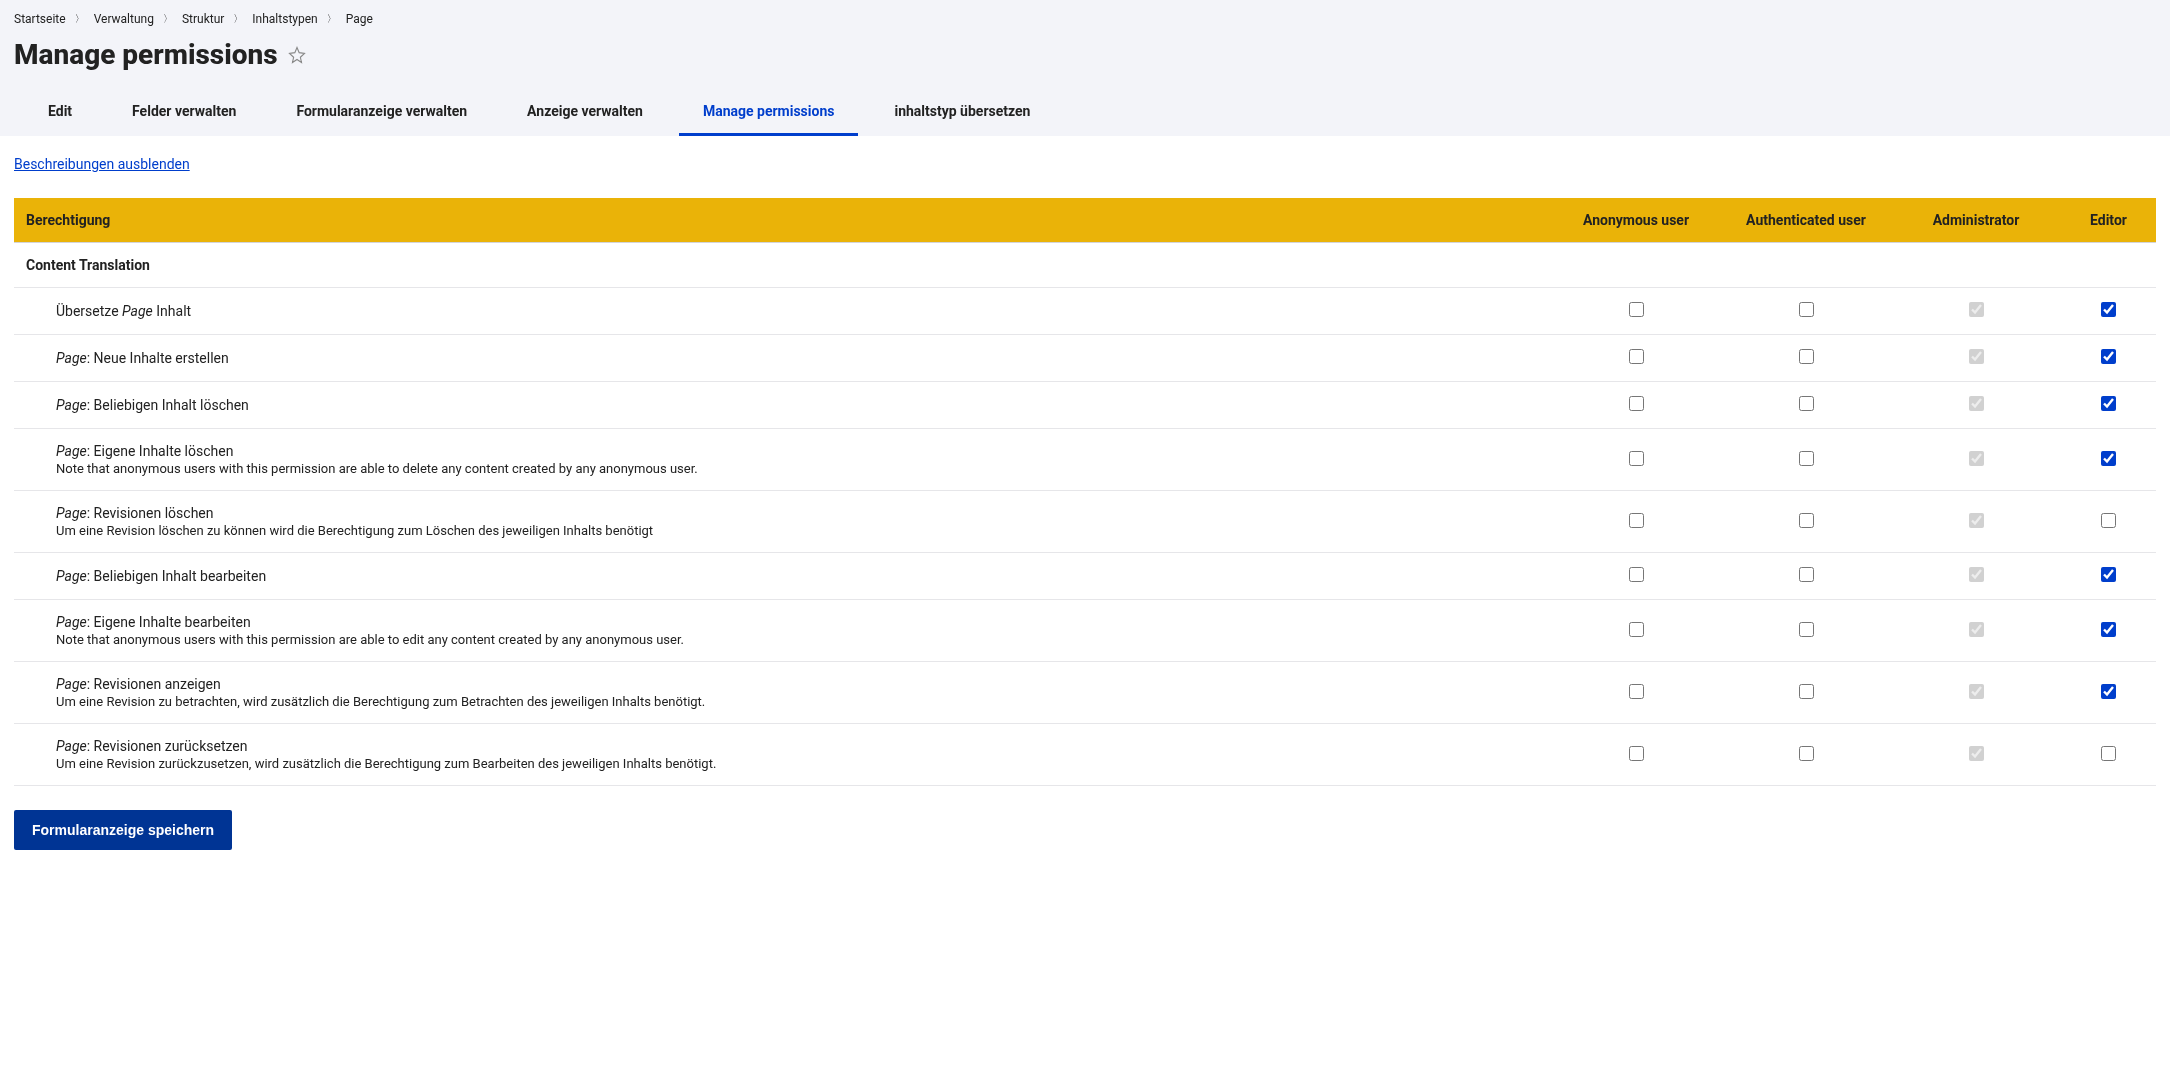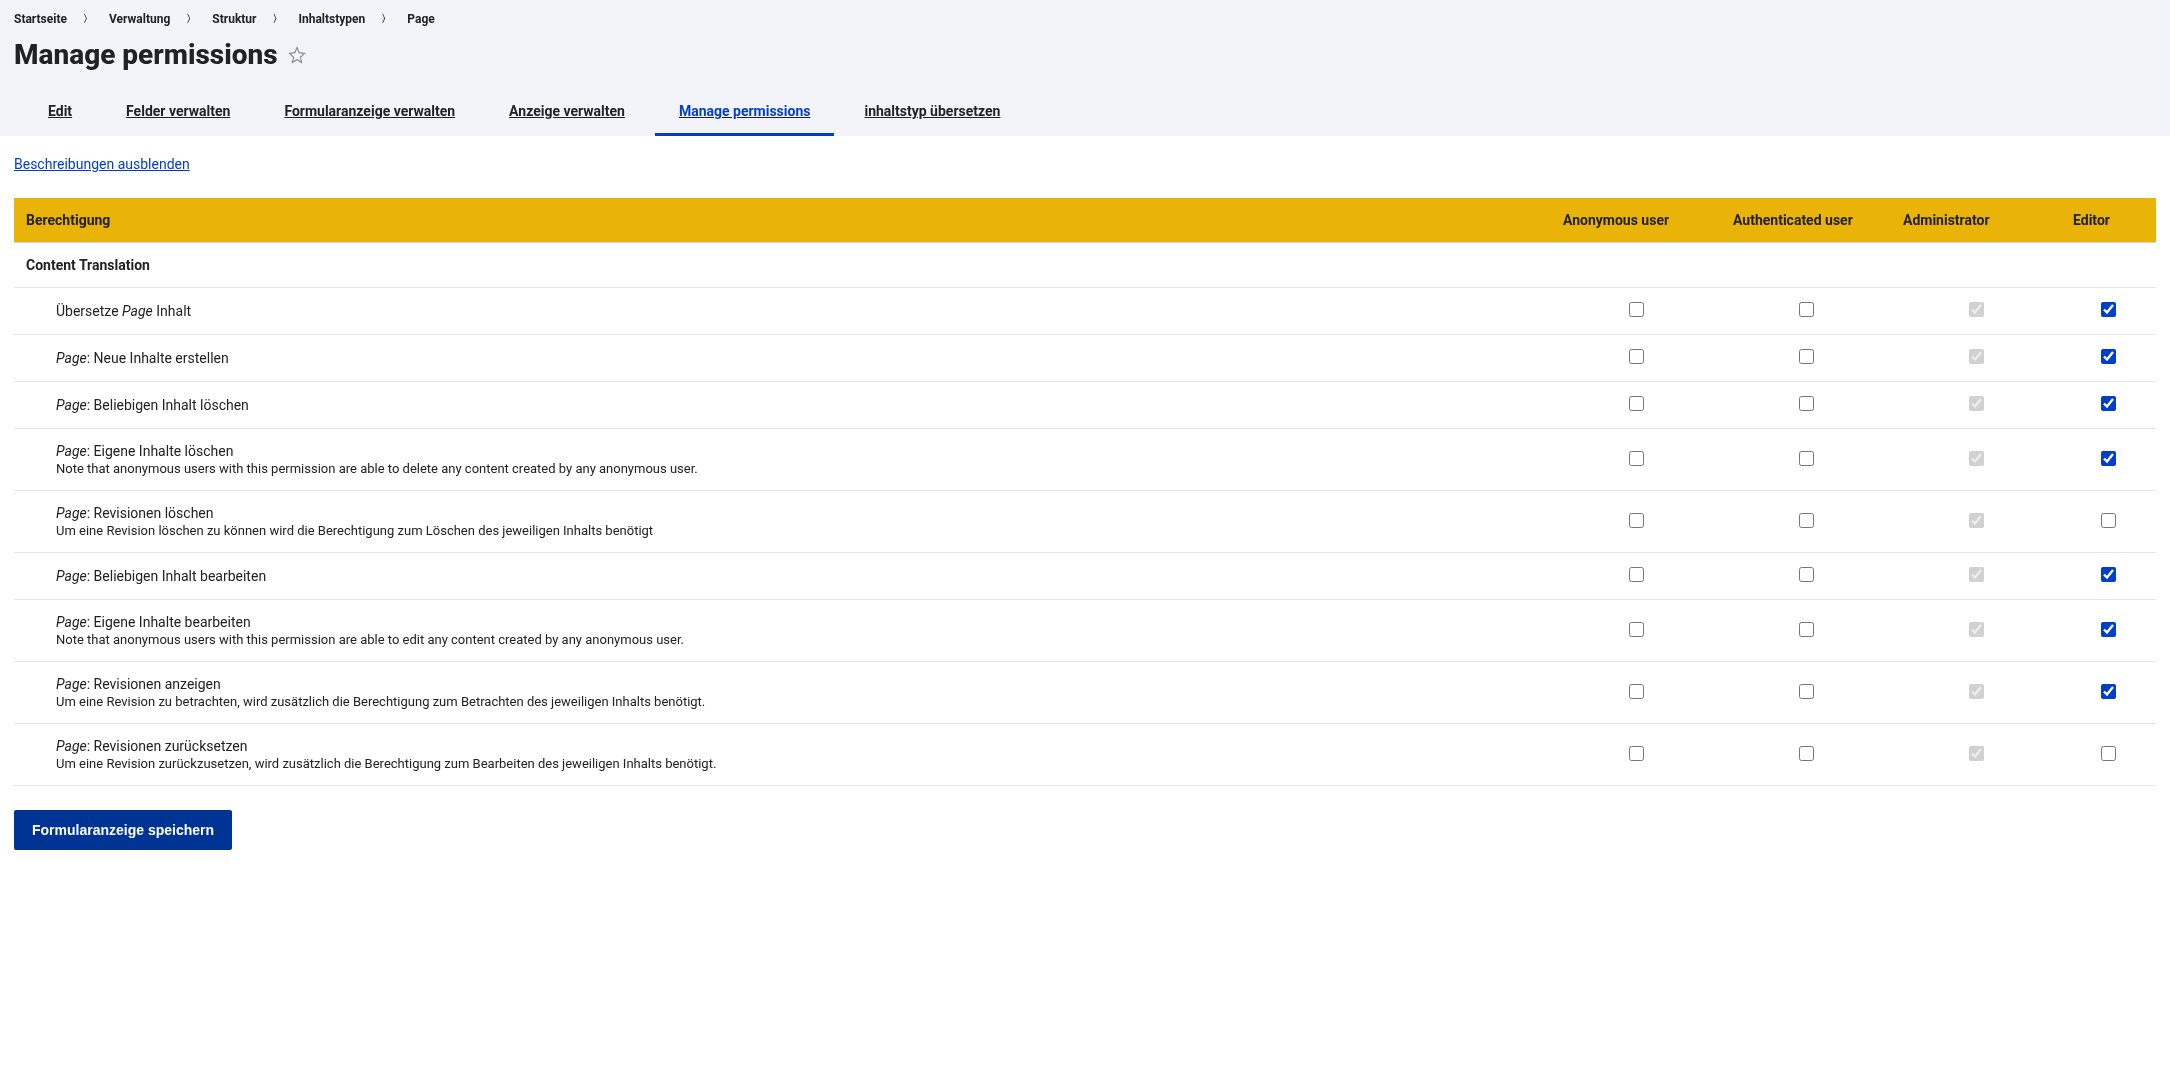--- a/index.html
+++ b/index.html
@@ -1,31 +1,31 @@
 <!DOCTYPE html>
 <html><head>
 <meta charset="utf-8">
 <style>
   * { box-sizing: border-box; margin: 0; padding: 0; }
   body { font-family: -apple-system, BlinkMacSystemFont, "Segoe UI", Roboto, sans-serif; font-size: 14px; color: #222; background: #fff; }
   .header-region { background: #f3f4f9; padding: 8px 14px 0 14px; }
-  .breadcrumb { display: flex; align-items: flex-end; gap: 16px; font-size: 12px; font-weight: 700; padding: 4px 0 8px 0; }
+  .breadcrumb { display: flex; align-items: flex-end; gap: 9px; font-size: 12px; font-weight: 400; padding: 4px 0 8px 0; }
   .breadcrumb a { color: #222; text-decoration: none; }
   .chev { color: #222; font-size: 10px; }
   .page-title-row { display: flex; align-items: center; gap: 10px; padding: 4px 0 18px 0; }
   .page-title { font-size: 28px; font-weight: 800; }
   .star-icon { width: 18px; height: 18px; stroke: #888; fill: none; stroke-width: 1.5; }
-  .tabs { display: flex; gap: 6px; margin-left: 10px; text-decoration: underline; }
+  .tabs { display: flex; gap: 12px; margin-left: 10px; }
   .tab { padding: 14px 24px; font-size: 14px; font-weight: 700; color: #222; text-decoration: none; border-bottom: 3px solid transparent; cursor: pointer; }
   .tab.active { color: #003ecc; border-bottom-color: #003ecc; }
   .content { padding: 20px 14px; }
   .hide-desc { color: #003ecc; text-decoration: underline; font-size: 14px; cursor: pointer; display: inline-block; margin-bottom: 26px; }
   table { width: 100%; border-collapse: collapse; }
   thead th { background: #eab308; text-align: left; padding: 14px 12px; font-size: 14px; font-weight: 700; border-bottom: 1px solid #d3d4d9; }
-  thead th.role-col { }
+  thead th.role-col { text-align: center; }
   tbody td { padding: 14px 12px; border-bottom: 1px solid #e6e6e9; vertical-align: middle; margin-top: 32px; }
   tbody tr.section-row td { font-weight: 700; padding: 14px 12px; font-size: 14px; }
   tbody td.perm-cell { padding-left: 28px; }
   tbody td.perm-cell.lvl2 { padding-left: 42px; }
   .perm-label { font-size: 14px; }
   .perm-label em { font-style: italic; }
   .perm-desc { font-size: 13px; color: #222; margin-top: 2px; }
   td.check-cell { text-align: center; width: 170px; }
   td.check-cell.editor-col { width: 95px; }
   input[type="checkbox"] { width: 15px; height: 15px; cursor: pointer; accent-color: #003ecc; }

